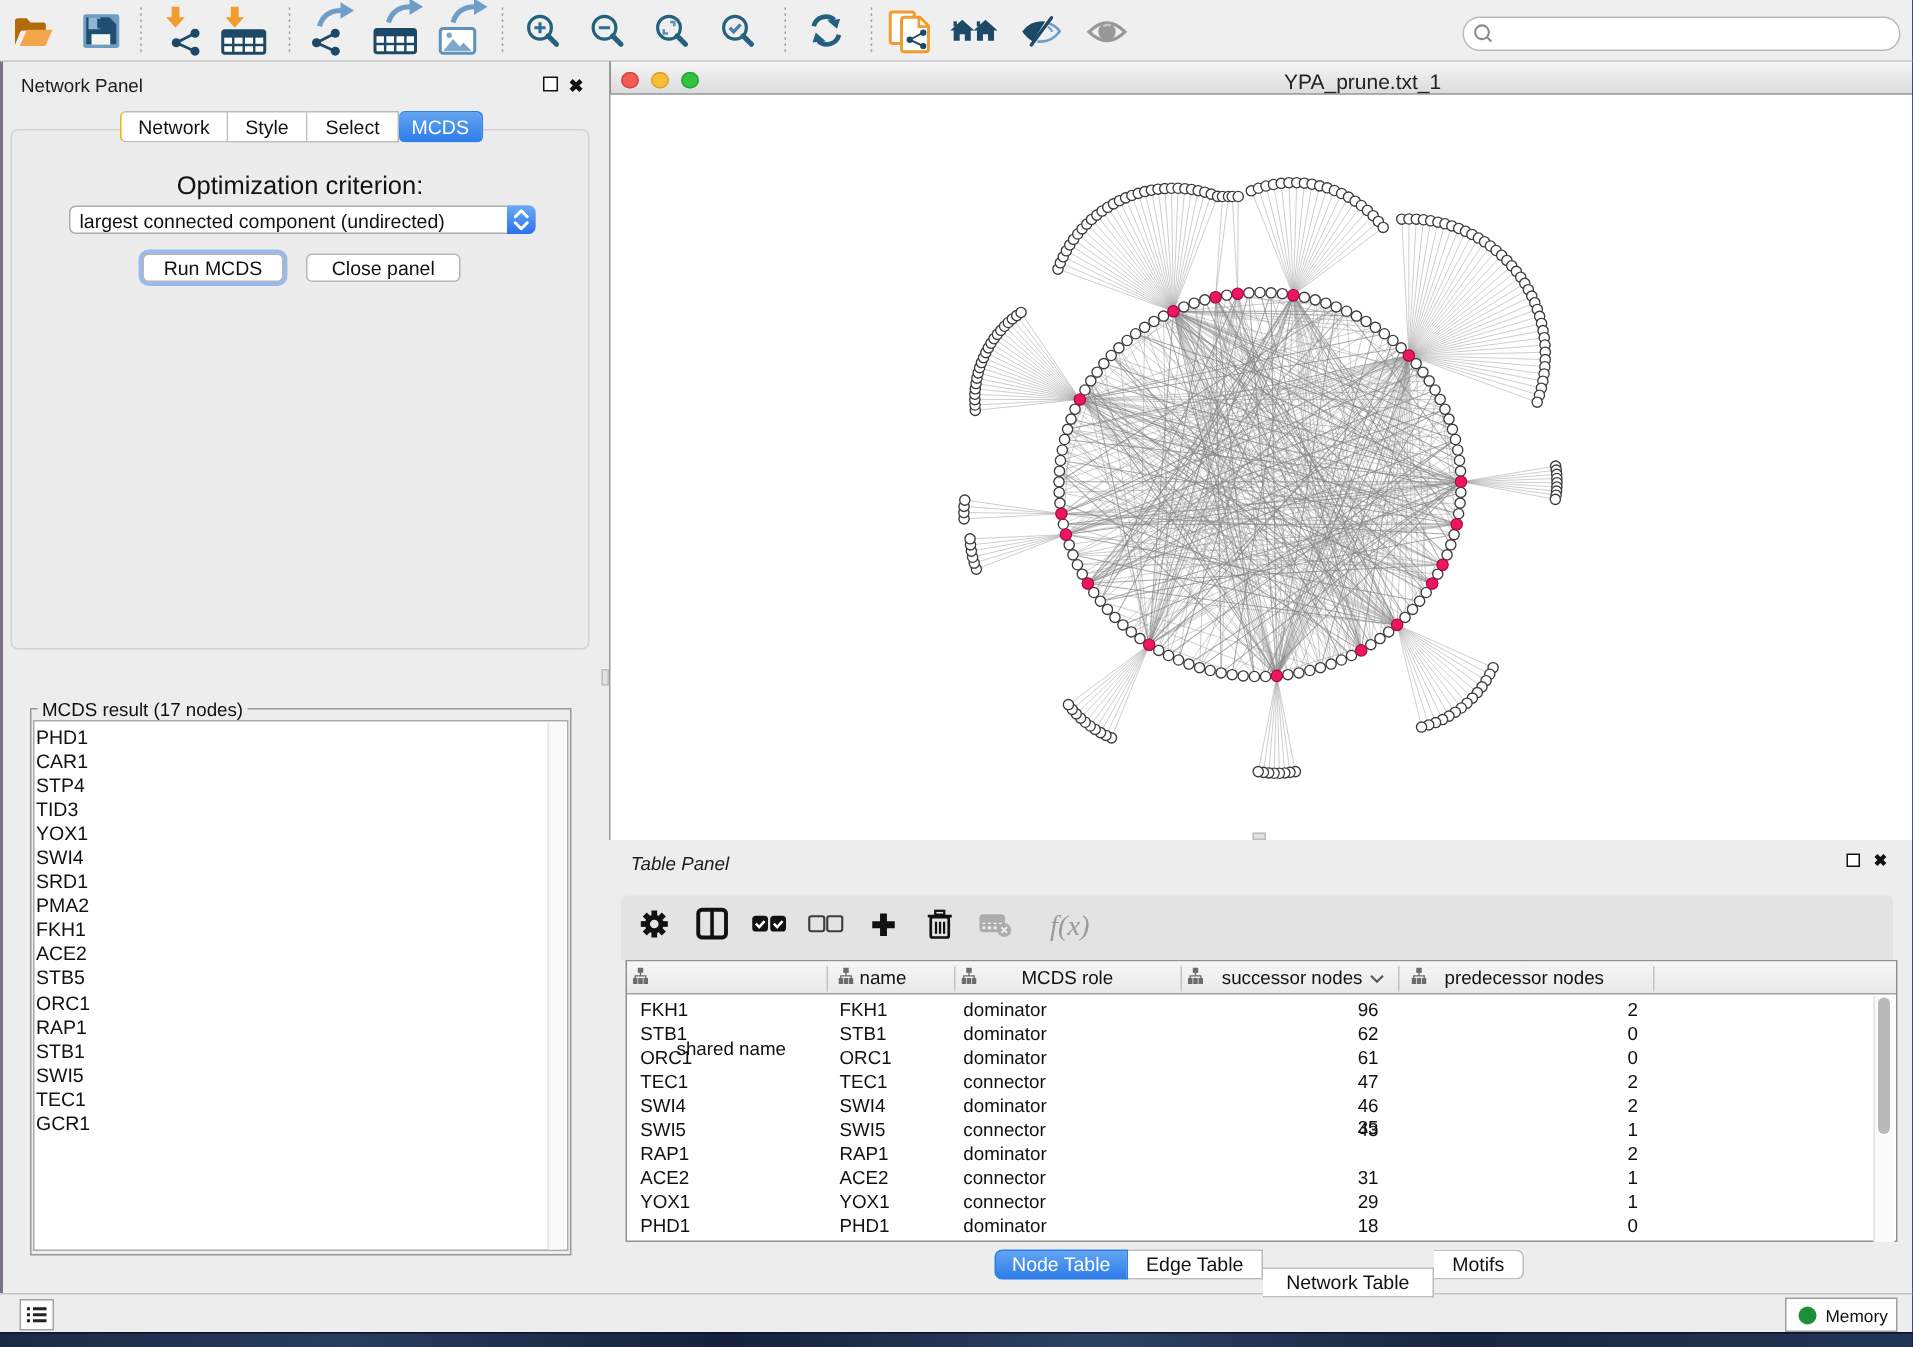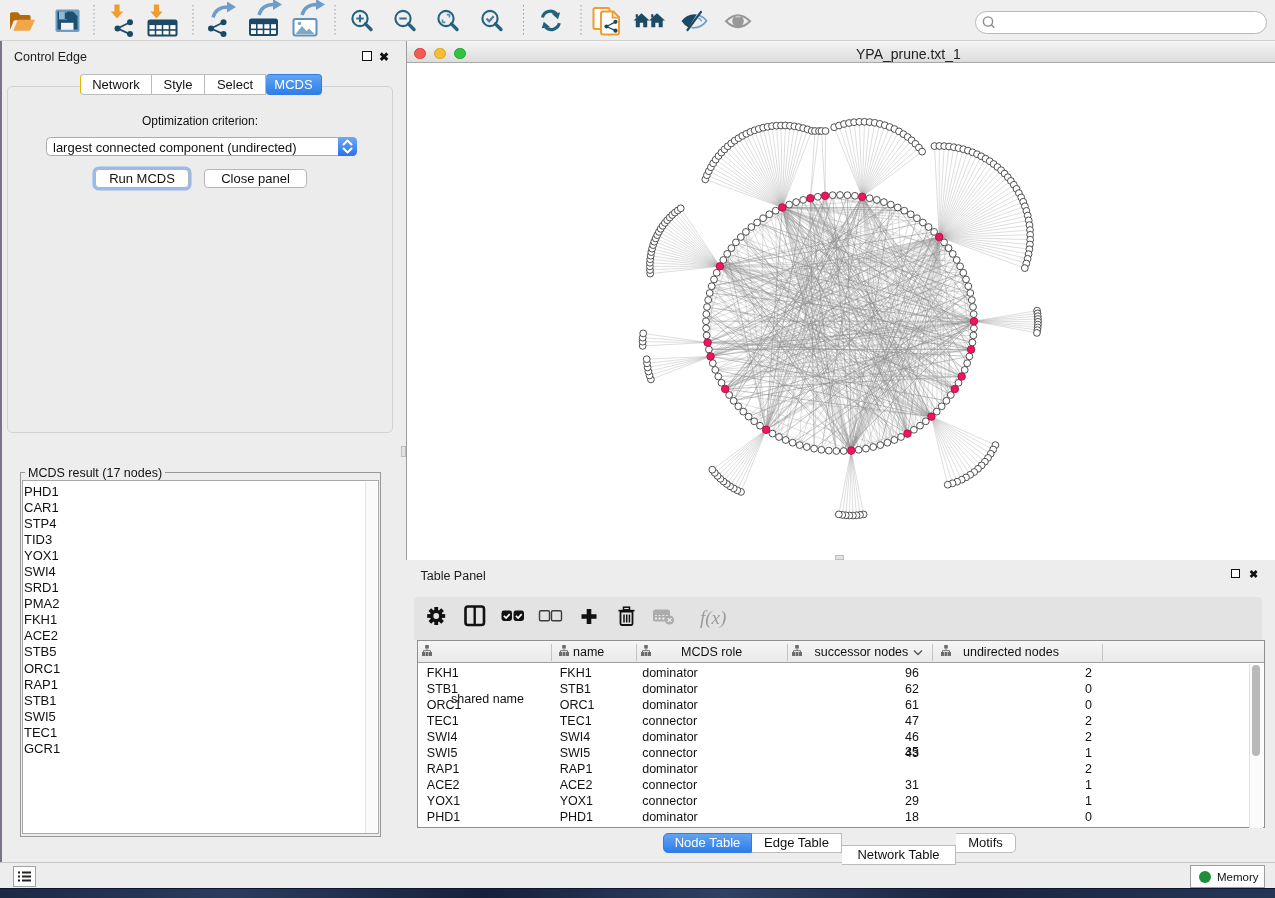--- a/index.html
+++ b/index.html
@@ -11,42 +11,42 @@
   #cp-title { left:14px; top:50px; font-size:12.5px; color:#1c1c1c; }
   .winbtn-sq { width:10px; height:10px; border:1.6px solid #111; background:#fff; }
   .winbtn-x { font-size:12px; font-weight:bold; color:#111; line-height:10px; }
   
   .tabbar { display:flex; z-index:5; }
   .tab { background:#fff; border:1px solid #bcbcbc; border-left:none; color:#111; font-size:13px; text-align:center; line-height:19px; height:21px; }
   .tab.first { border-left:1px solid #eab308; border-radius:4px 0 0 4px; }
   .tab.last { border-radius:0 4px 4px 0; }
   .tab.sel { background:linear-gradient(#62a4f2,#2e7de9); color:#fff; border-color:#2e7de9; border-radius:4px; }
   #cp-panel { left:7px; top:86px; width:386px; height:347px; background:#ececec; border:1px solid #d2d2d2; border-radius:5px; }
-  #opt-label { left:0px; top:114px; width:400px; text-align:center; font-size:12px; color:#111; }
+  #opt-label { left:0px; top:114px; width:400px; text-align:center; font-size:17px; color:#111; }
   #dropdown { left:46px; top:137px; width:311px; height:19px; background:#fff; border:1px solid #ababab; border-radius:4.5px; }
   #dropdown .txt { position:absolute; left:6px; top:1.5px; font-size:13px; color:#111; }
   #dd-spin { position:absolute; right:-1px; top:-1px; width:19px; height:19px; background:linear-gradient(#6aaaf8,#2a71ee); border-radius:0 4.5px 4.5px 0; }
   .btn { background:#fff; border:1px solid #b6b6b6; border-radius:4px; font-size:13px; color:#111; text-align:center; line-height:17px; height:19px; }
   #btn-run { left:95px; top:169px; width:94px; box-shadow:0 0 0 2.6px rgba(125,170,235,.75); }
   #btn-close { left:204px; top:169px; width:103px; }
   
   #fs { left:20px; top:472px; width:361px; height:365px; border:1px solid #989898; }
   #fs-label { left:25px; top:466px; font-size:12.5px; color:#111; background:#ededed; padding:0 3px; }
   #fs-list { left:22px; top:480px; width:357px; height:354px; background:#fff; border:1px solid #a9a9a9; font-size:13px; color:#111; line-height:16.05px; padding:3px 0 0 1px; }
   #fs-scroll { position:absolute; right:1px; top:1px; width:12px; height:351px; background:#fafafa; border-left:1px solid #e4e4e4; }
   
   #net-title { left:406px; top:41px; width:869px; height:22px; background:linear-gradient(#f6f6f6,#dcdcdc); border-bottom:1px solid #a8a8a8; border-left:1px solid #9c9c9c; }
   .tl { position:absolute; top:47.5px; width:11.6px; height:11.6px; border-radius:50%; }
   #net-title-text { left:856px; top:45.5px; font-size:14px; color:#222; }
   #canvas { left:406px; top:63px; width:869px; height:497px; background:#fff; border-left:1px solid #9c9c9c; }
   #vdiv-handle { left:400.5px; top:446px; width:5.5px; height:11px; background:#e2e2e2; border:1px solid #bdbdbd; }
   #hdiv-handle { left:835px; top:555px; width:9px; height:5px; background:#e2e2e2; border:1px solid #bdbdbd; }
   
   #tablepanel { left:406px; top:560px; width:869px; height:302px; background:#ededed; }
-  #tp-title { left:14.5px; top:9px; font-size:12.5px; color:#1c1c1c; }
+  #tp-title { left:14.5px; top:9px; font-size:12.5px; color:#1c1c1c;font-style:italic; }
   #tp-toolbar { left:7.8px; top:36.5px; width:848.2px; height:43px; background:#e3e3e3; border-radius:4px 4px 0 0; }
   #tbl { left:10.5px; top:79.5px; width:848px; height:188px; background:#fff; border:1px solid #8f8f8f; }
   #tbl-head { position:absolute; left:0; top:0; width:846px; height:22.5px; background:linear-gradient(#f6f6f6,#e9e9e9); border-bottom:1px solid #9f9f9f; }
   .hsep { position:absolute; top:3.5px; height:17px; width:0; border-left:1px solid #c3c3c3; }
   .htxt { position:absolute; top:4.5px; font-size:12.5px; color:#111; }
   .row-t { position:absolute; font-size:12.5px; color:#111; }
   #tbl-scroll { position:absolute; right:1px; top:23px; width:14px; height:164px; background:#fbfbfb; border-left:1px solid #e2e2e2; }
   #tbl-thumb { position:absolute; left:2.5px; top:1px; width:8px; height:91px; background:#b9b9b9; border-radius:4px; }
   
   
@@ -161,21 +161,21 @@
 <circle cx="738" cy="21.2" r="5.8" fill="#989898"></circle>
 <path d="M735.5,17.5 a5.2,5.2 0 0 1 5,-0.5" stroke="#c9c9c9" stroke-width="1.5" fill="none"></path>
 <rect x="975.5" y="11.5" width="291" height="22" rx="11" fill="#fff" stroke="#b9b9b9"></rect>
 <circle cx="988" cy="21.5" r="4.6" fill="none" stroke="#8a8a8a" stroke-width="1.4"></circle>
 <line x1="991.3" y1="24.8" x2="994.2" y2="27.7" stroke="#8a8a8a" stroke-width="1.4"></line>
 </svg>
   </div>
 
 <div class="abs" id="leftbg"></div>
 
-<div class="abs" id="cp-title">Control Edge</div>
+<div class="abs" id="cp-title">Network Panel</div>
 <div class="abs winbtn-sq" style="left:362px; top:51px;"></div>
 <div class="abs winbtn-x" style="left:379px; top:52px;">✖</div>
 
 <div class="abs tabbar" style="left:80px; top:74px;">
   <div class="tab first" style="width:72px;">Network</div>
   <div class="tab" style="width:53px;">Style</div>
   <div class="tab" style="width:61px;">Select</div>
   <div class="tab sel last" style="width:56px;">MCDS</div>
 </div>
 
@@ -1107,21 +1107,21 @@
           <rect x="3.2" y="0" width="3.6" height="3.6" fill="#6c6c6c"></rect>
           <rect x="0" y="7" width="3" height="4" fill="#6c6c6c"></rect>
           <rect x="3.5" y="7" width="3" height="4" fill="#6c6c6c"></rect>
           <rect x="7" y="7" width="3" height="4" fill="#6c6c6c"></rect>
           <path d="M5,3.6 v2 M1.5,7 v-1.4 h7 v1.4" fill="none" stroke="#6c6c6c" stroke-width="0.9"></path>
         </svg>
 <div class="htxt" style="left:33.5px;margin-top:47px;">shared name</div>
 <div class="htxt" style="left:155.5px;">name</div>
 <div class="htxt" style="left:263.5px;">MCDS role</div>
 <div class="htxt" style="left:397px;">successor nodes</div>
-<div class="htxt" style="left:545.5px;">undirected nodes</div>
+<div class="htxt" style="left:545.5px;">predecessor nodes</div>
 <svg width="12" height="8" style="position:absolute;left:495.5px;top:8px;">
           <path d="M1,1.5 l4,4 4,-4" fill="none" stroke="#555" stroke-width="1.4"></path>
         </svg>
       </div>
     <div class="row-t" style="left:9.3px;top:25.5px;">FKH1</div>
 <div class="row-t" style="left:142.2px;top:25.5px;">FKH1</div>
 <div class="row-t" style="left:224.7px;top:25.5px;">dominator</div>
 <div class="row-t" style="left:420px;top:25.5px;width:81.5px;text-align:right;">96</div>
 <div class="row-t" style="left:590px;top:25.5px;width:84.5px;text-align:right;">2</div>
 <div class="row-t" style="left:9.3px;top:41.5px;">STB1</div>

